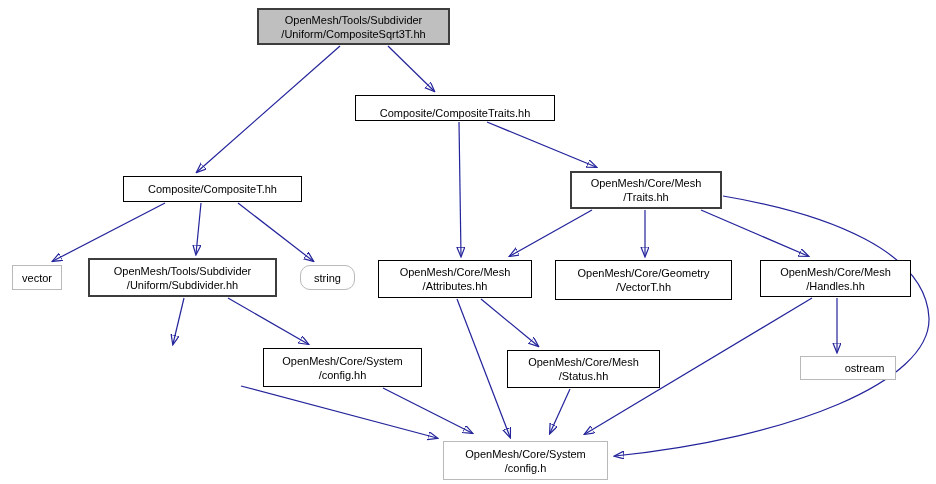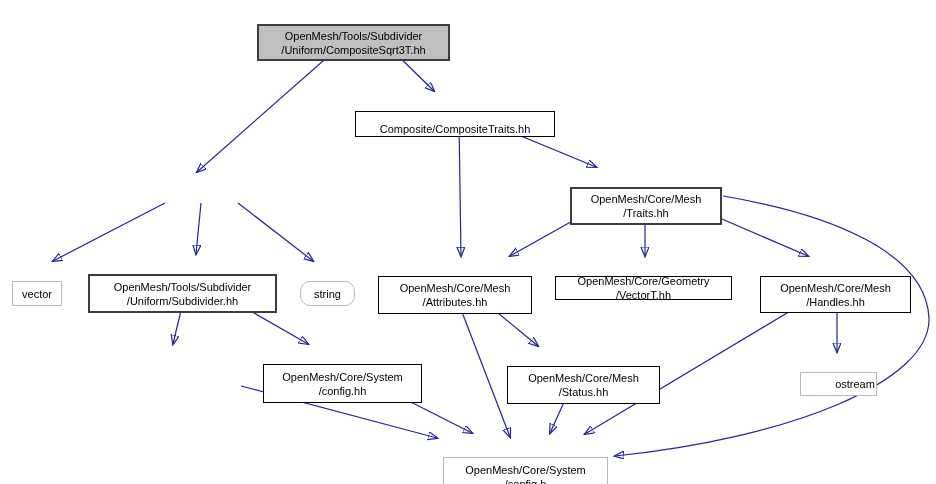--- a/index.html
+++ b/index.html
@@ -37,21 +37,20 @@
     display: flex;
     flex-direction: column;
     align-items: center;
     justify-content: center;
     text-align: center;
     font-size: 11px;
     line-height: 14px;
     color: #000000;
     white-space: nowrap;
     cursor: pointer;
-    margin-top: 16px;
   }
   .node.root {
     background: var(--root-fill);
     border: 2px solid var(--thick-border);
     cursor: default;
   }
   .node.thick { border: 2px solid var(--thick-border); }
   .node.external {
     border: 1px solid var(--ext-border);
     cursor: default;
@@ -93,20 +92,23 @@
 
   <div class="node root" style="left:257px; top:8px; width:193px; height:37px;">
     <span>OpenMesh/Tools/Subdivider</span>
     <span>/Uniform/CompositeSqrt3T.hh</span>
   </div>
 
   <div class="node" style="left:355px; top:95px; width:200px; height:26px;justify-content:flex-end;">
     <span>Composite/CompositeTraits.hh</span>
   </div>
 
+  <div class="node" style="left:123px; top:176px; width:179px; height:26px;">
+    <span>Composite/CompositeT.hh</span>
+  </div>
 
   <div class="node thick" style="left:570px; top:171px; width:152px; height:38px;">
     <span>OpenMesh/Core/Mesh</span>
     <span>/Traits.hh</span>
   </div>
 
   <div class="node external" style="left:12px; top:265px; width:50px; height:25px;">
     <span>vector</span>
   </div>
 
@@ -117,42 +119,42 @@
 
   <div class="node external" style="left:300px; top:265px; width:55px; height:25px;border-radius:10px;">
     <span>string</span>
   </div>
 
   <div class="node" style="left:378px; top:260px; width:154px; height:38px;">
     <span>OpenMesh/Core/Mesh</span>
     <span>/Attributes.hh</span>
   </div>
 
-  <div class="node" style="left:555px; top:260px; width:177px; height:24px;">
+  <div class="node" style="left:555px; top:260px; width:177px; height:40px;">
     <span>OpenMesh/Core/Geometry</span>
     <span>/VectorT.hh</span>
   </div>
 
   <div class="node" style="left:760px; top:260px; width:151px; height:37px;">
     <span>OpenMesh/Core/Mesh</span>
     <span>/Handles.hh</span>
   </div>
 
 
   <div class="node" style="left:263px; top:348px; width:159px; height:39px;">
     <span>OpenMesh/Core/System</span>
     <span>/config.hh</span>
   </div>
 
   <div class="node" style="left:507px; top:350px; width:153px; height:38px;">
     <span>OpenMesh/Core/Mesh</span>
     <span>/Status.hh</span>
   </div>
 
-  <div class="node external" style="left:800px; top:356px; width:77px; height:24px;padding-left:33px;">
+  <div class="node external" style="left:800px; top:356px; width:96px; height:24px;padding-left:33px;">
     <span>ostream</span>
   </div>
 
   <div class="node external" style="left:443px; top:441px; width:165px; height:39px;">
     <span>OpenMesh/Core/System</span>
     <span>/config.h</span>
   </div>
 
 </div>
 

